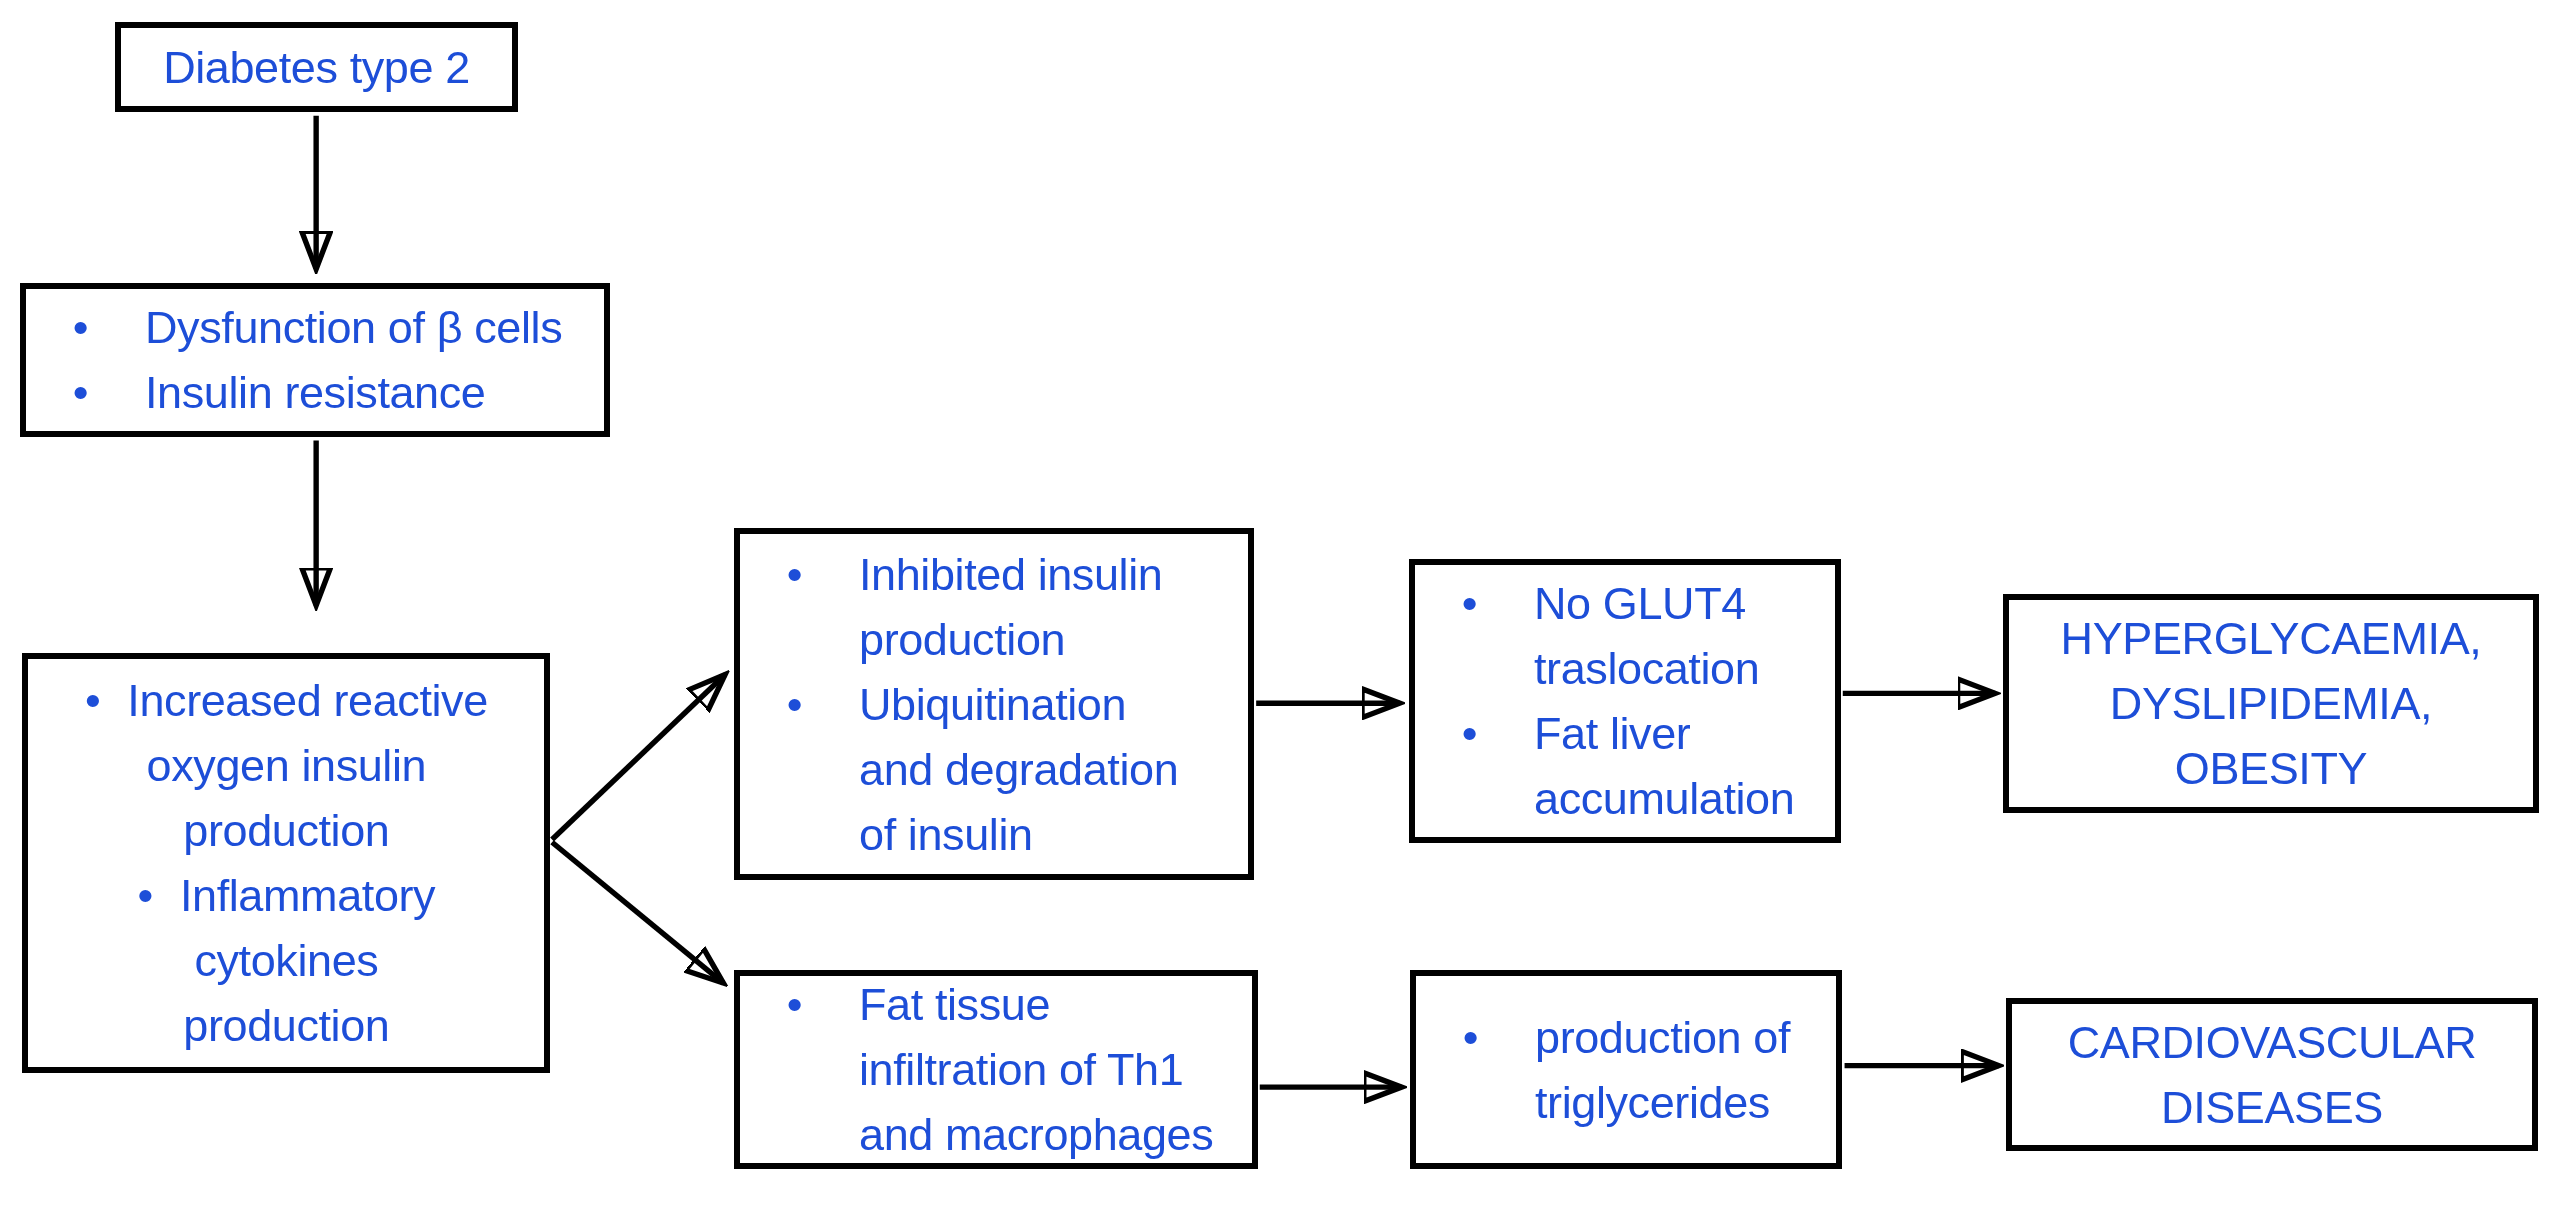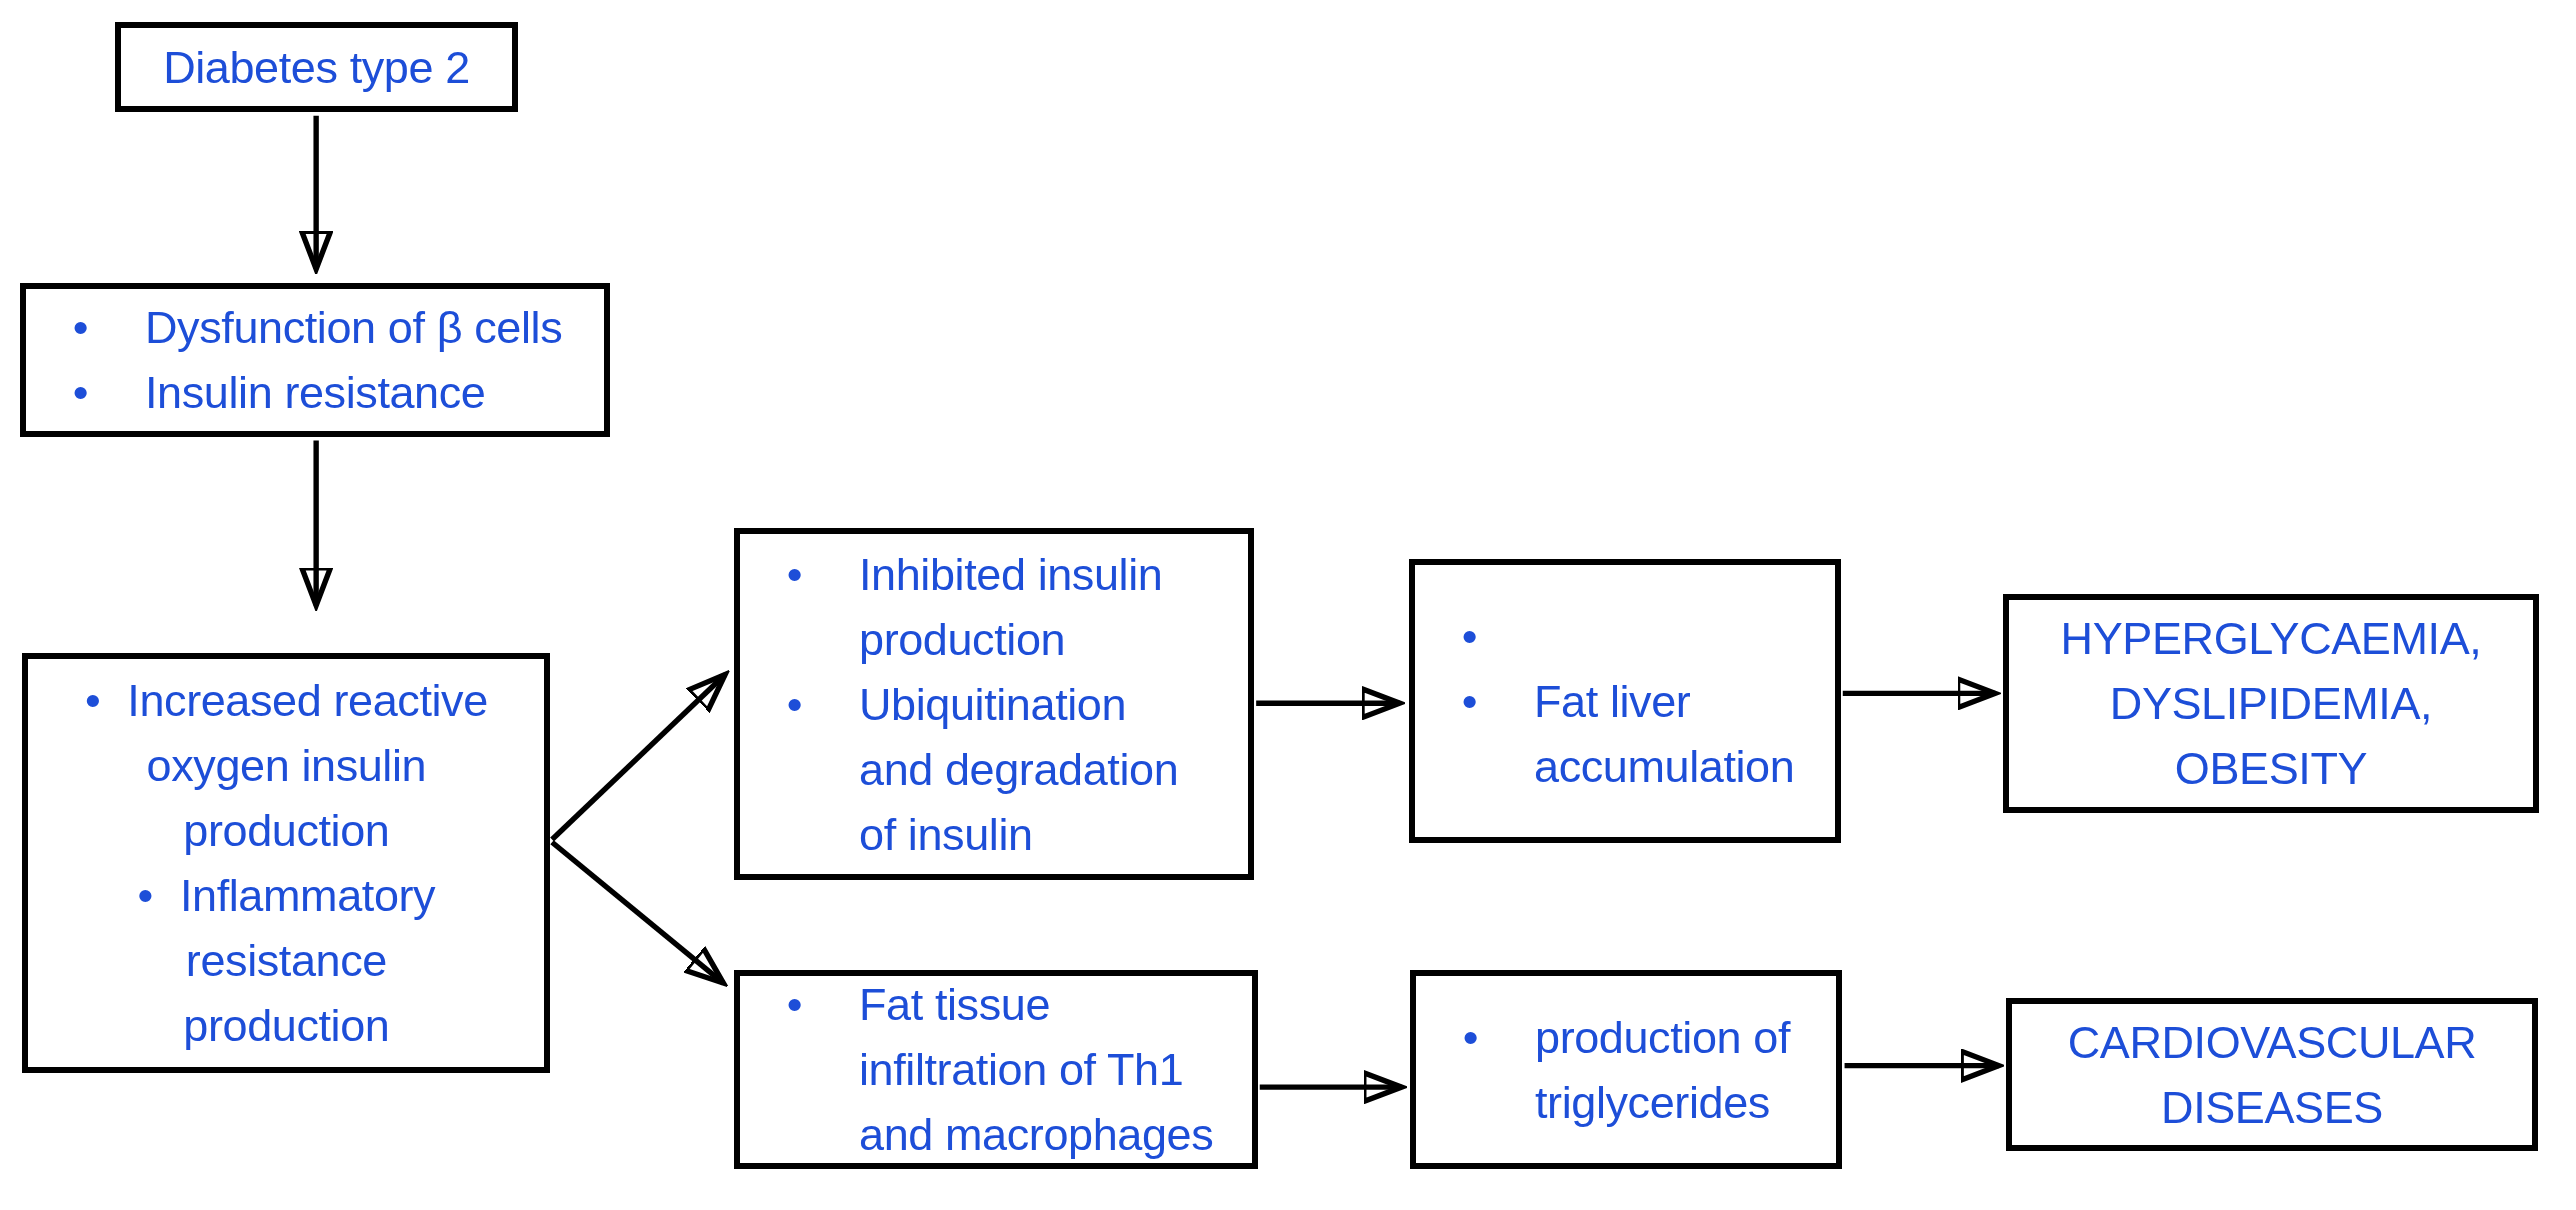--- a/index.html
+++ b/index.html
@@ -82,21 +82,21 @@
 
   <div class="box centerb" style="left:22.4px;top:653px;width:528px;height:420px">
     <div class="cline">
       <span class="blt">•</span><span>Increased reactive</span>
     </div>
     <div class="cline">oxygen insulin</div>
     <div class="cline">production</div>
     <div class="cline">
       <span class="blt">•</span><span>Inflammatory</span>
     </div>
-    <div class="cline">resistance</div>
+    <div class="cline">cytokines</div>
     <div class="cline">production</div>
   </div>
 
   <div class="box bullets" style="left:734px;top:528px;width:520px;height:352px">
     <div class="bi">
       <span class="blt">•</span>
       <div>
         <div class="line">Inhibited insulin</div>
         <div class="line">production</div>
       </div>
@@ -118,20 +118,24 @@
         <div class="line">Fat tissue</div>
         <div class="line">infiltration of Th1</div>
         <div class="line">and macrophages</div>
       </div>
     </div>
   </div>
 
   <div class="box bullets" style="left:1409px;top:559px;width:432px;height:284px">
     <div class="bi">
       <span class="blt">•</span>
+      <div>
+        <div class="line">No GLUT4</div>
+        <div class="line">traslocation</div>
+      </div>
     </div>
     <div class="bi">
       <span class="blt">•</span>
       <div>
         <div class="line">Fat liver</div>
         <div class="line">accumulation</div>
       </div>
     </div>
   </div>
 

